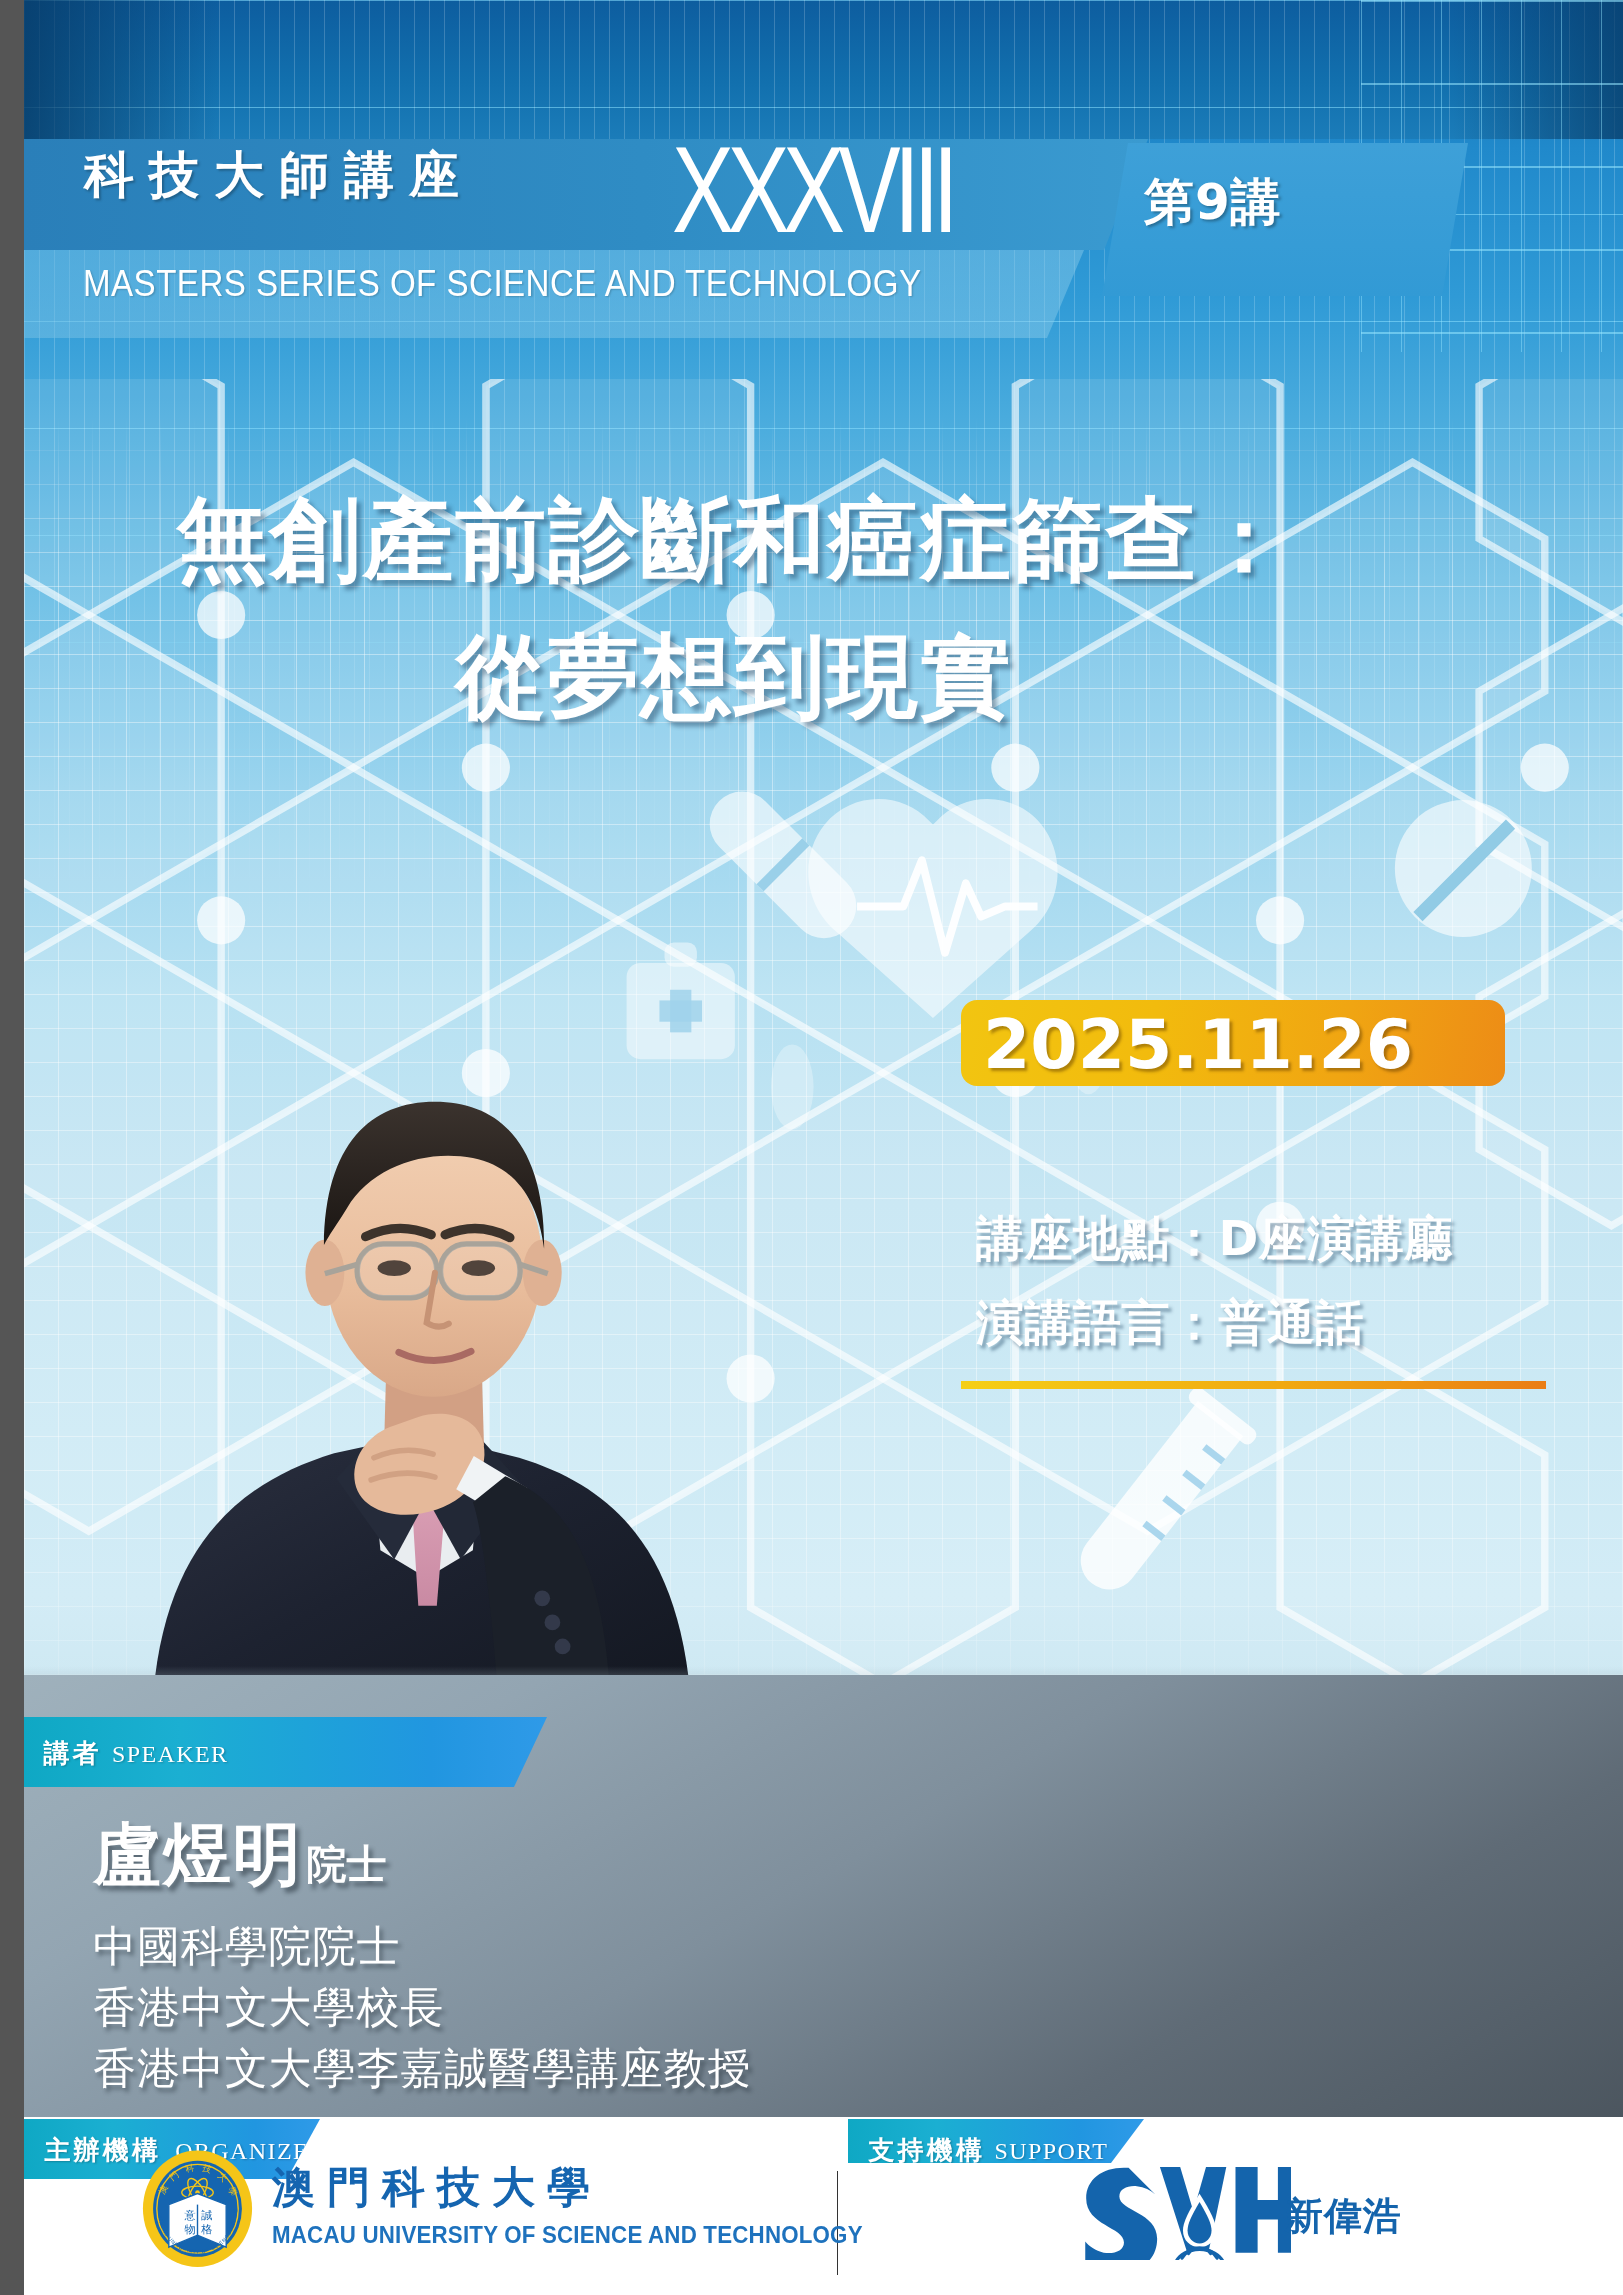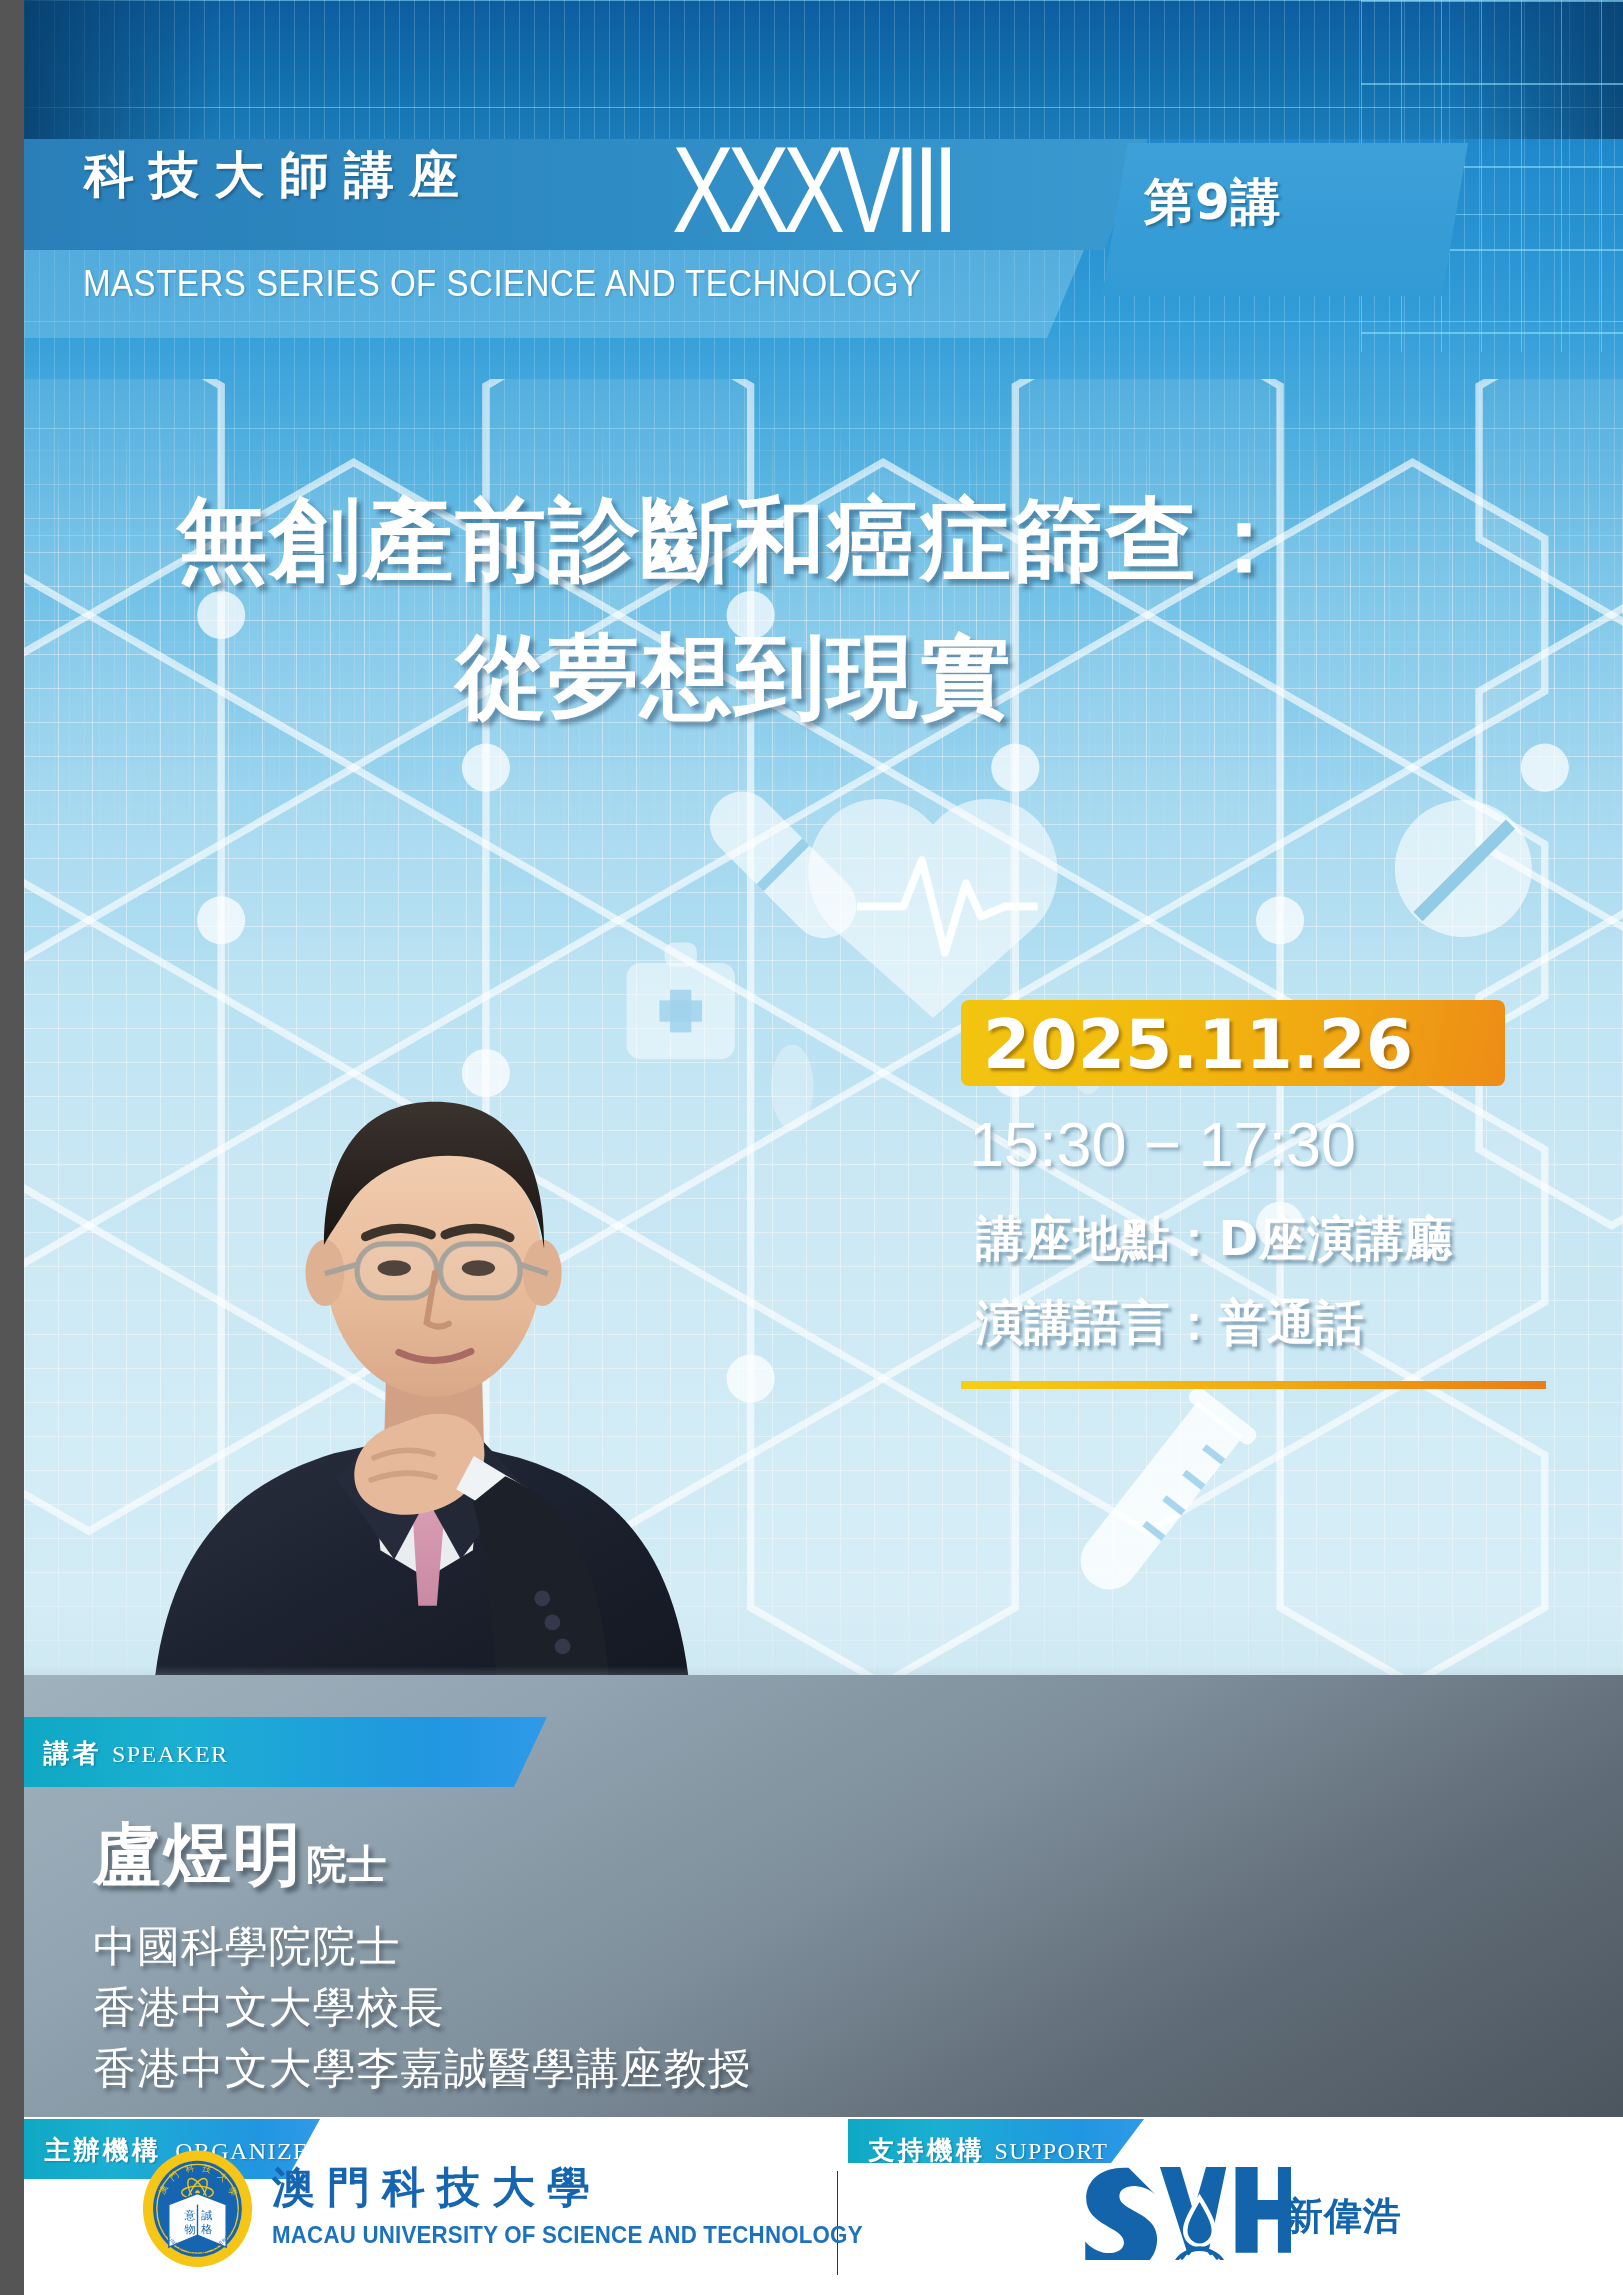--- a/index.html
+++ b/index.html
@@ -149,21 +149,21 @@
     font-size:91px; font-weight:900; line-height:1.50;
     letter-spacing:1.9px;
     font-family:"DejaVu Sans","Liberation Sans",sans-serif;
     text-shadow: 4.6px 5.1px 4.2px rgba(10,40,70,.38);
   }
   .title .l2{ display:block; }
 
   
   .date-badge{
     position:absolute; left:937px; top:1000px; width:544px; height:86px;
-    border-radius:8px;
+    border-radius:16px;
     background:linear-gradient(100deg,#f2c511 0%,#f2bb0d 35%,#f0a512 70%,#ed8c16 100%);
   }
   .date-badge span{
     position:absolute; left:22px; top:4.6px;
     font-size:68px; font-weight:900; color:#fff; letter-spacing:0px;
     font-family:"DejaVu Sans","Liberation Sans",sans-serif;
     text-shadow:2.8px 3.2px 2.8px rgba(90,55,0,.45);
     white-space:nowrap;
   }
   .time{
@@ -456,21 +456,20 @@
   <div class="hdr-badge-txt">第9講</div>
 
   <div class="title">
     <span class="l1">無創產前診斷和癌症篩查：</span>
     <span class="l2">從夢想到現實</span>
   </div>
 
   <div class="date-badge">
     <span>2025.11.26</span>
   </div>
-  <div class="time">15:30 − 17:30</div>
   <div class="venue">講座地點：D座演講廳</div>
   <div class="lang">演講語言：普通話</div>
   <div class="info-rule"></div>
 
   <div class="speaker-panel-fade"></div>
   <div class="speaker-panel"></div>
 
   <div class="ribbon" id="speaker-ribbon">
     <div class="ribbon-label">
       <span class="ribbon-cn">講者</span>

